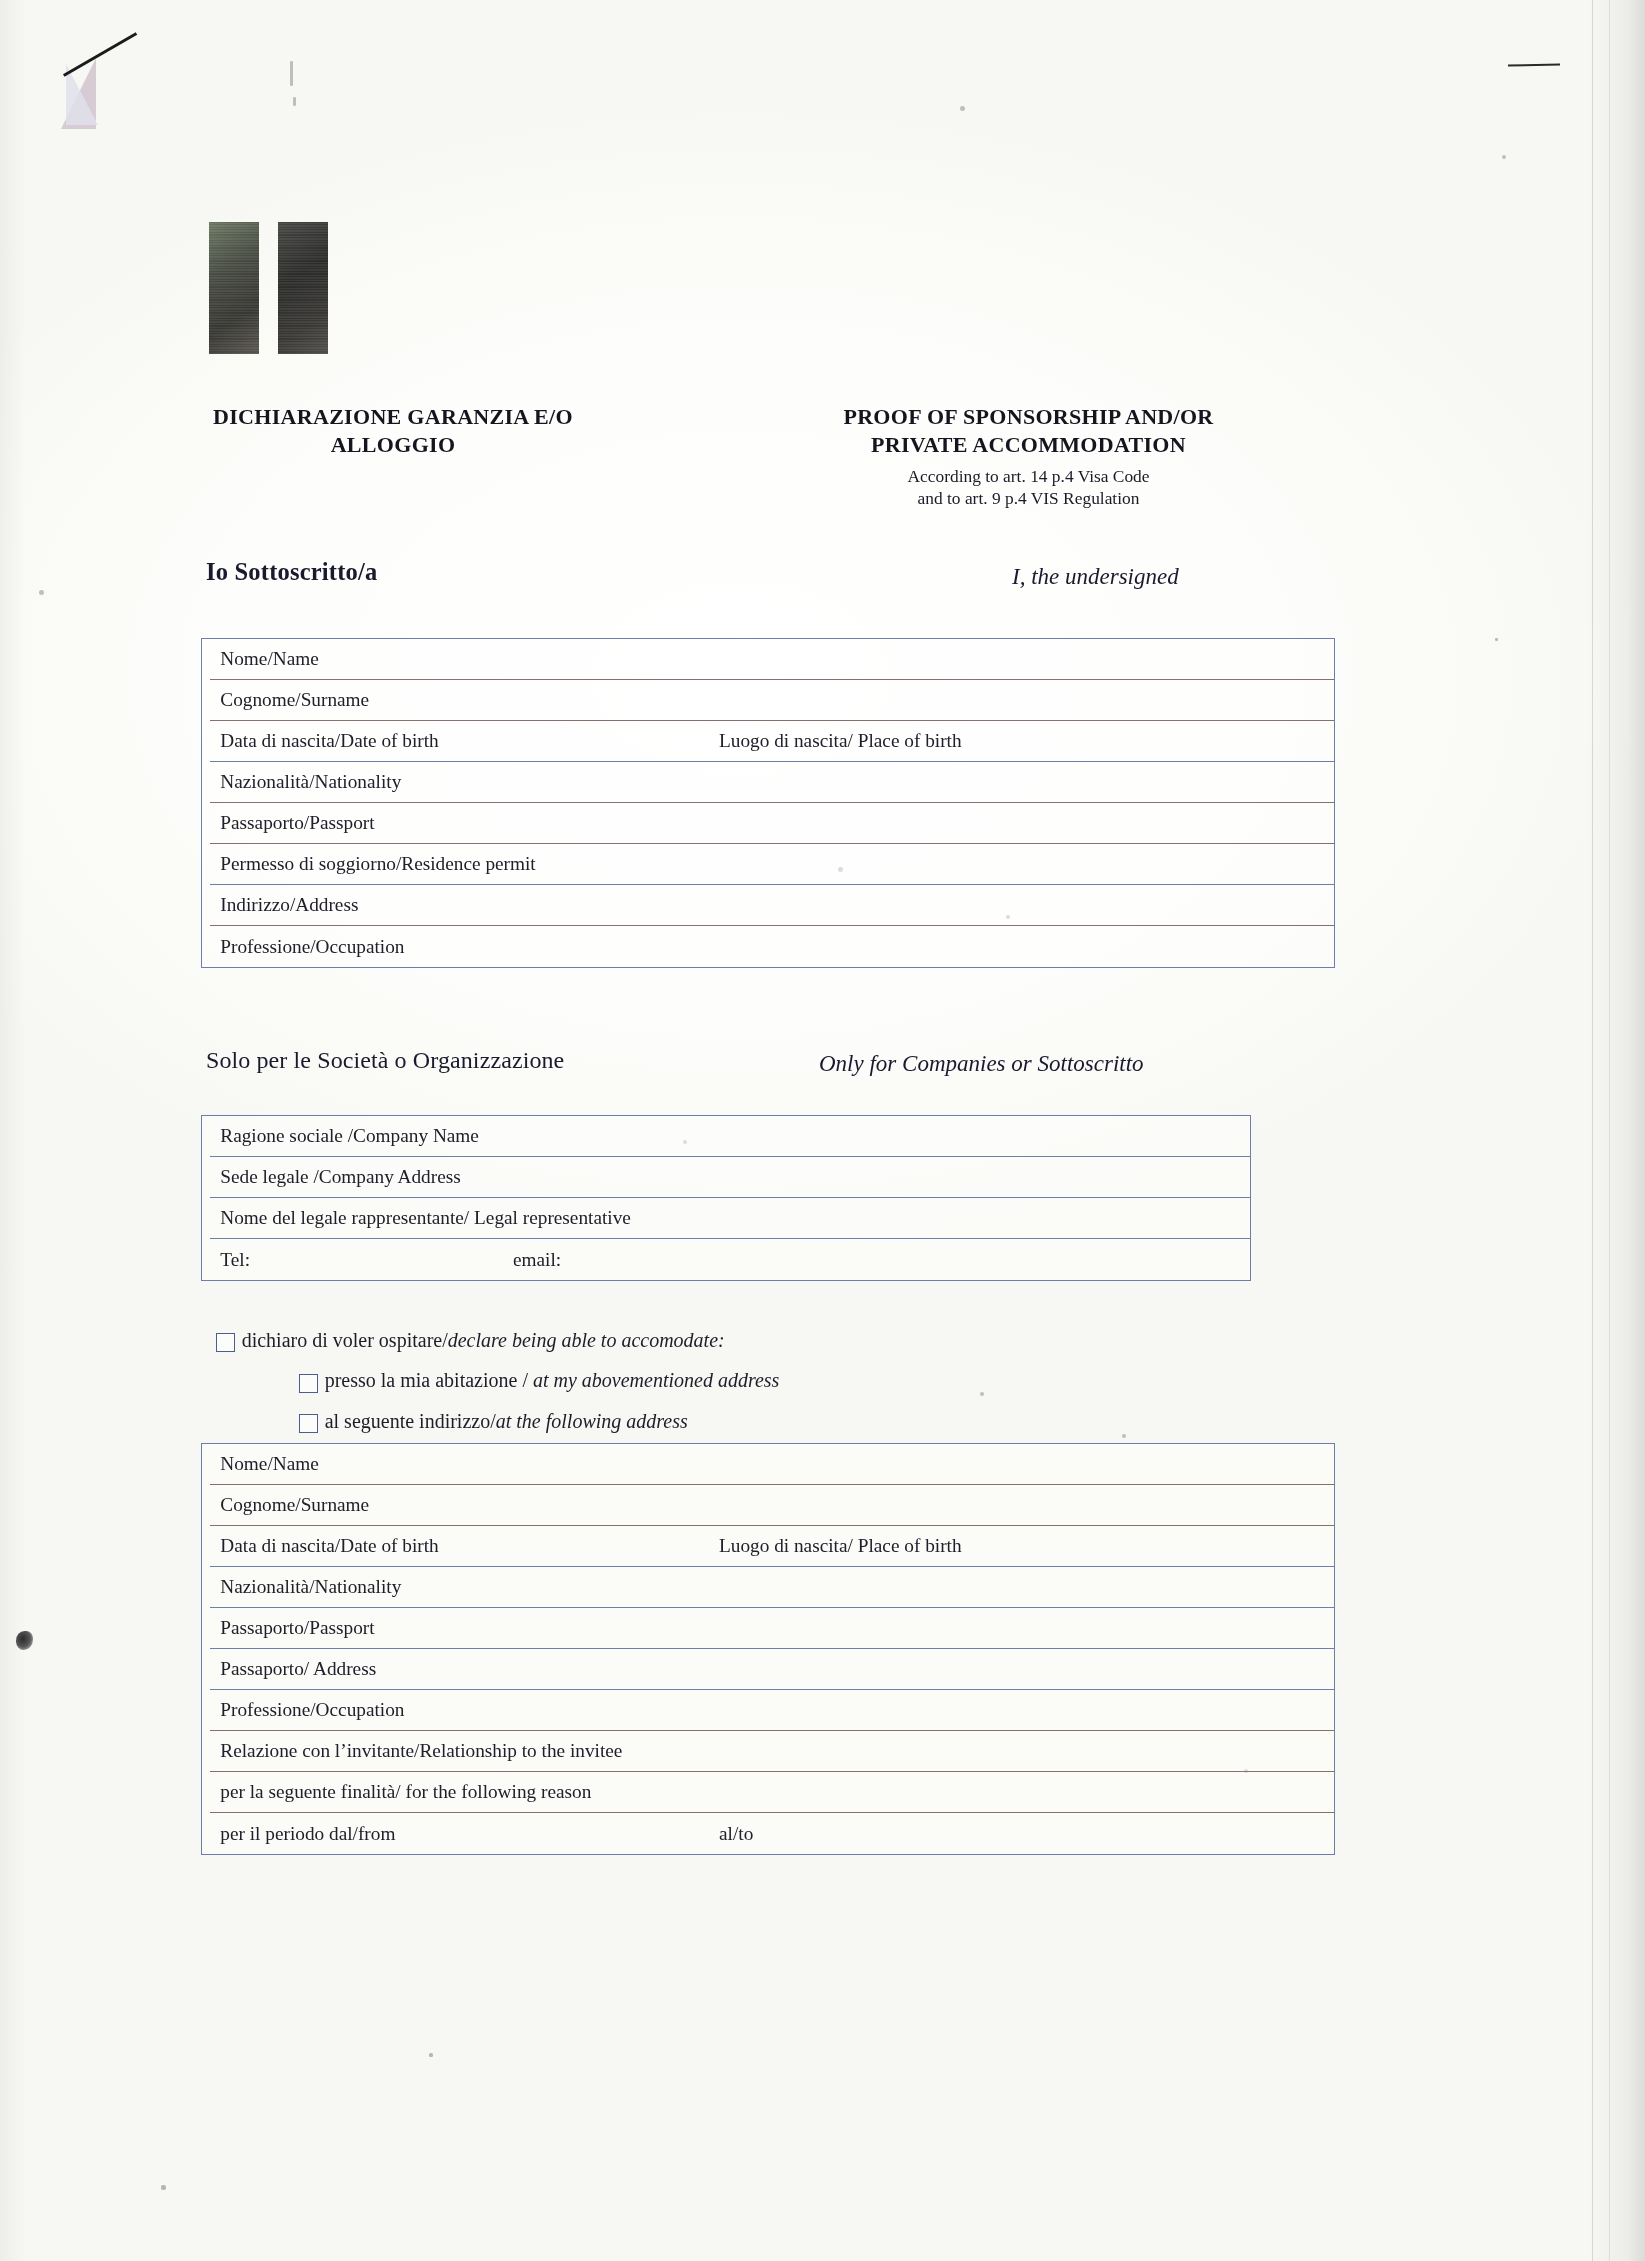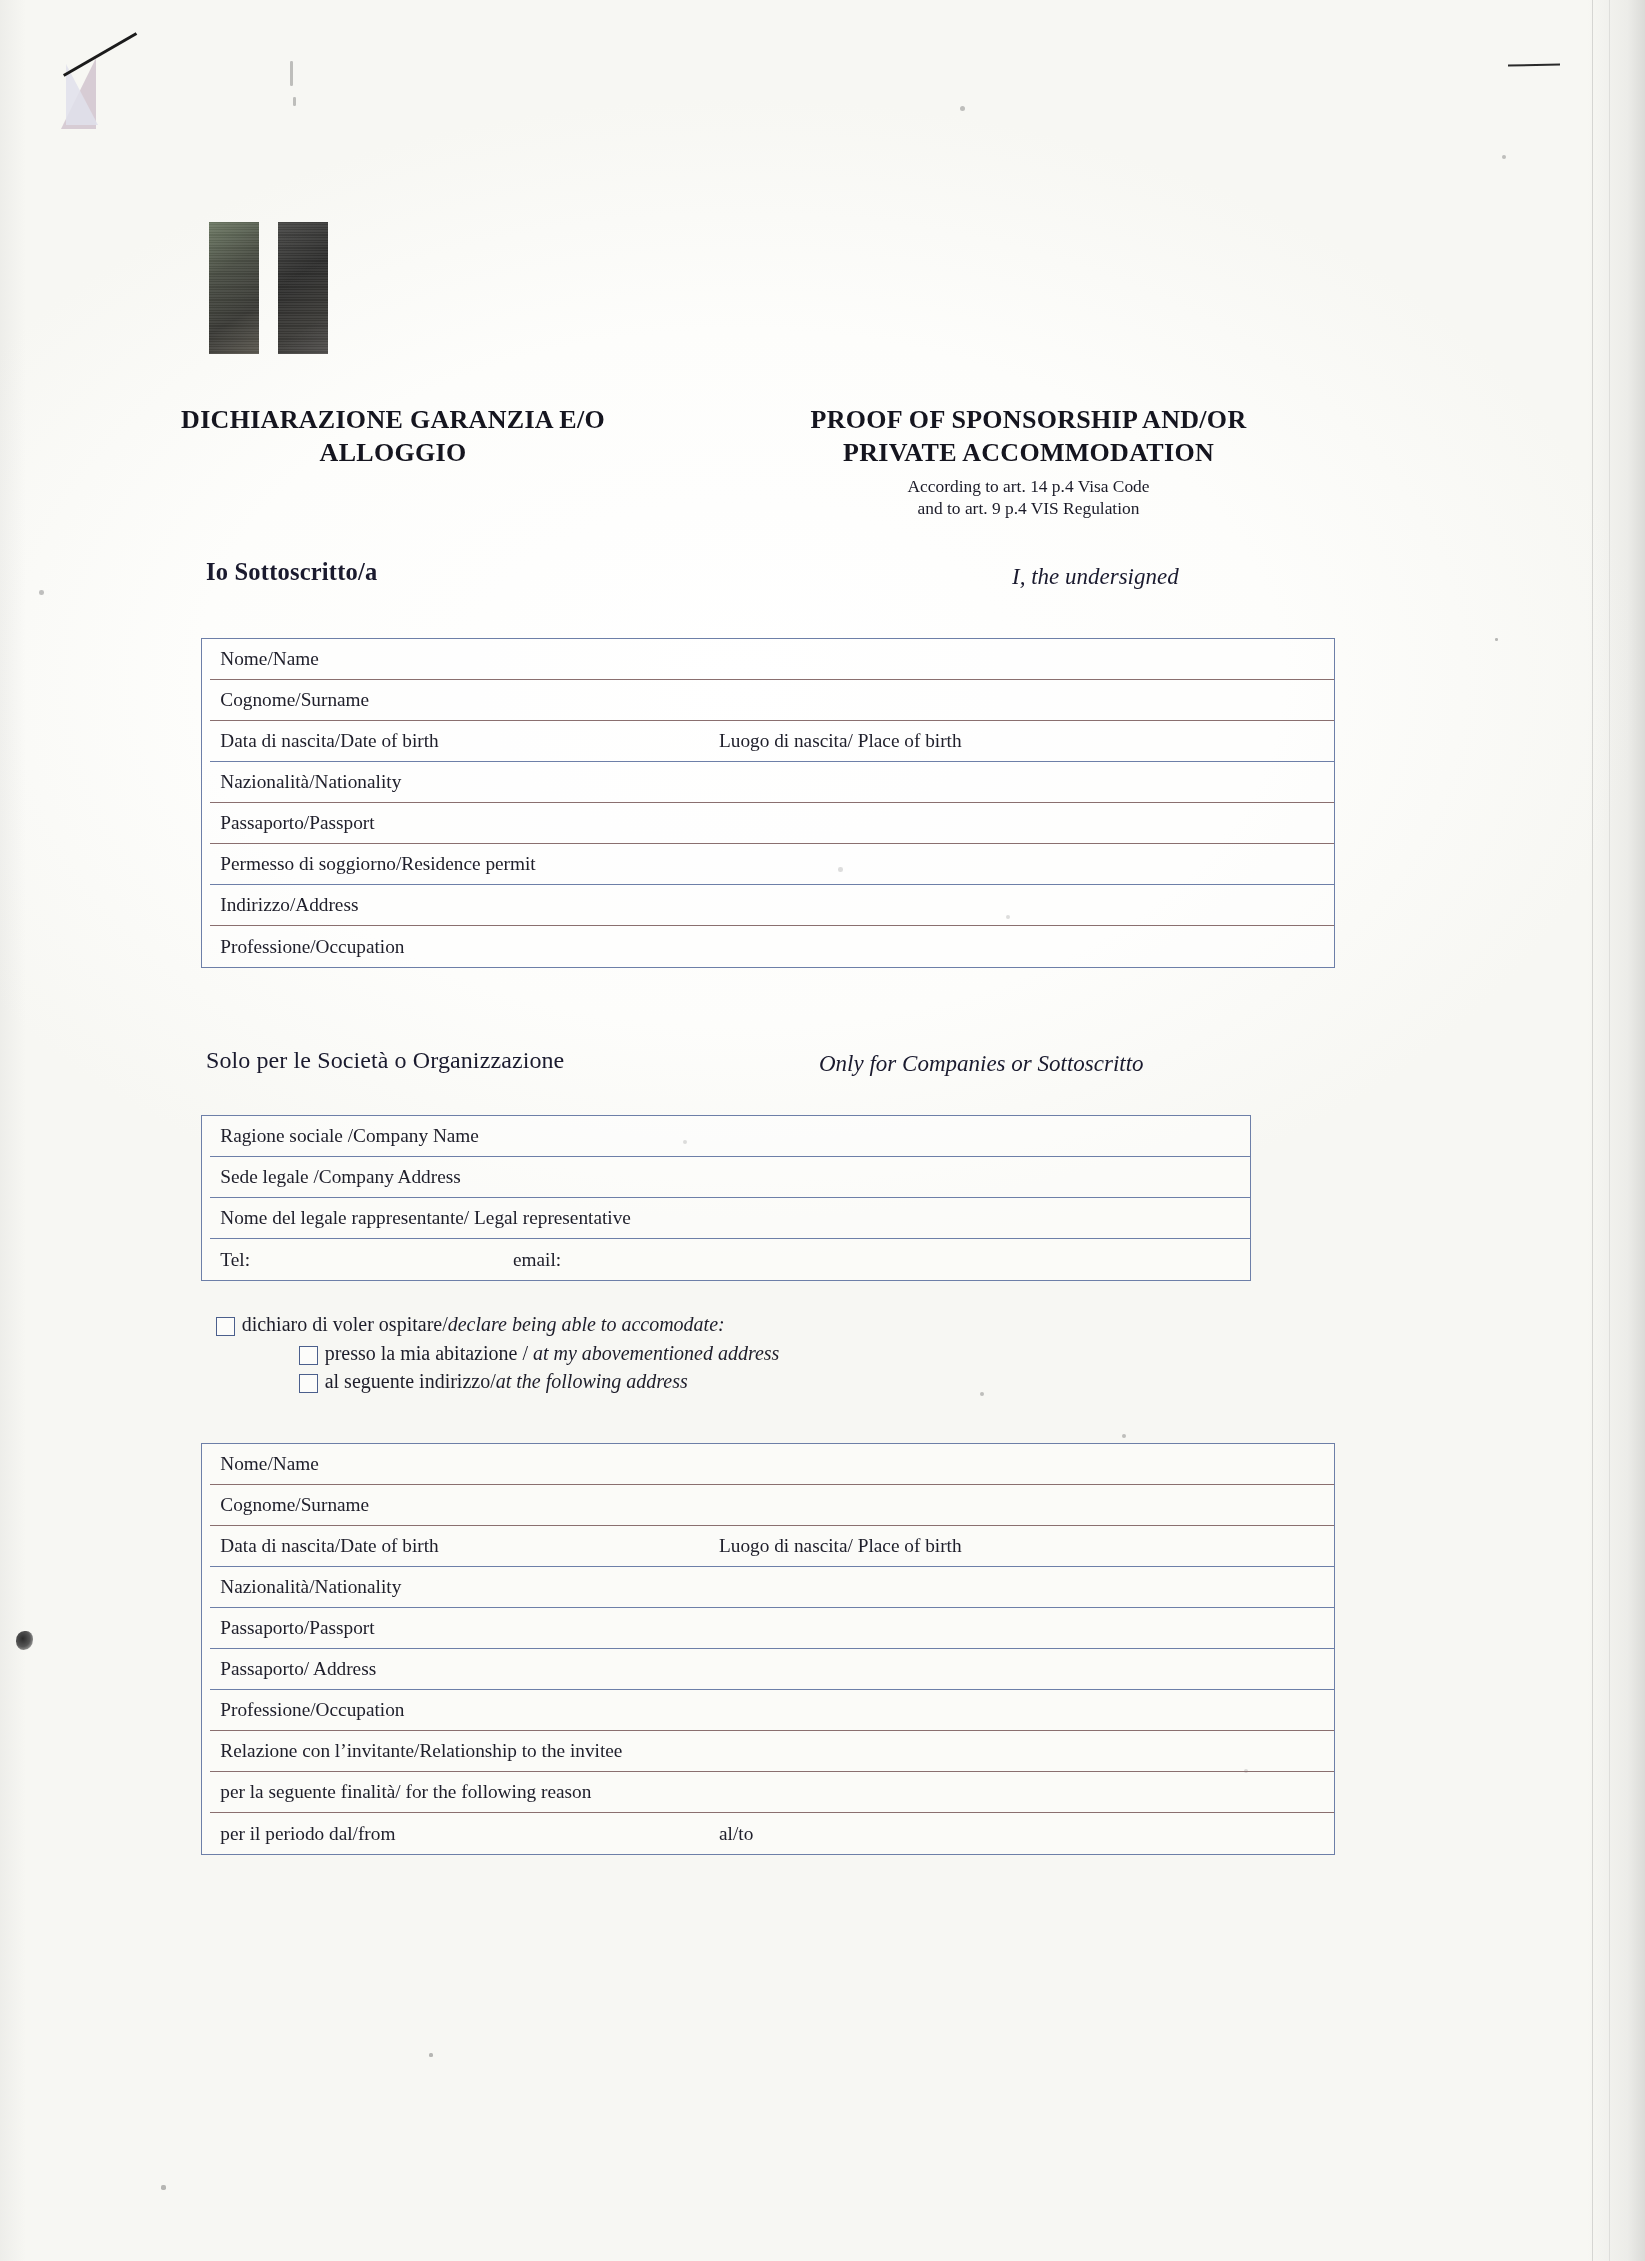--- a/index.html
+++ b/index.html
@@ -126,21 +126,21 @@
   
   .hdr-it, .hdr-en {
     position: absolute;
     text-align: center;
   }
   .hdr-it { left: 161px;  top: 403px; width: 464px; }
   .hdr-en { left: 761px; top: 403px; width: 535px; }
 
   .hdr-title {
     font-weight: bold;
-    font-size: 26px;
+    font-size: 22px;
     letter-spacing: 0.3px;
     line-height: 1.28;
     color: #15151f;
   }
   .hdr-sub {
     font-size: 17.4px;
     line-height: 1.3;
     margin-top: 5.2px;
     color: #1b1b28;
   }
@@ -213,22 +213,23 @@
   .row.blu { border-bottom-color: #6d7fa8; }
 
   #table-applicant { left: 201px; top: 638px;  width: 1134px; }
   #table-company   { left: 201px; top: 1115px; width: 1050px; }
   #table-host      { left: 201px; top: 1443px; width: 1134px; }
 
   
   .chk-block { position: absolute; left: 216px; top: 1312px; }
   .chk-line {
     display: flex;
-    align-items: flex-end;
+    align-items: flex-start;
     margin-bottom: 3.9px;
+    margin-top: 16px;
   }
   .chk-line.indent { margin-left: 83px; }
   .chk-box {
     width: 19.3px; height: 19.3px;
     box-sizing: border-box;
     border: 1.3px solid #4b5f8c;
     background: rgba(255,255,255,0.6);
     margin-right: 6.4px;
     margin-top: 5.2px;
     flex: none;

